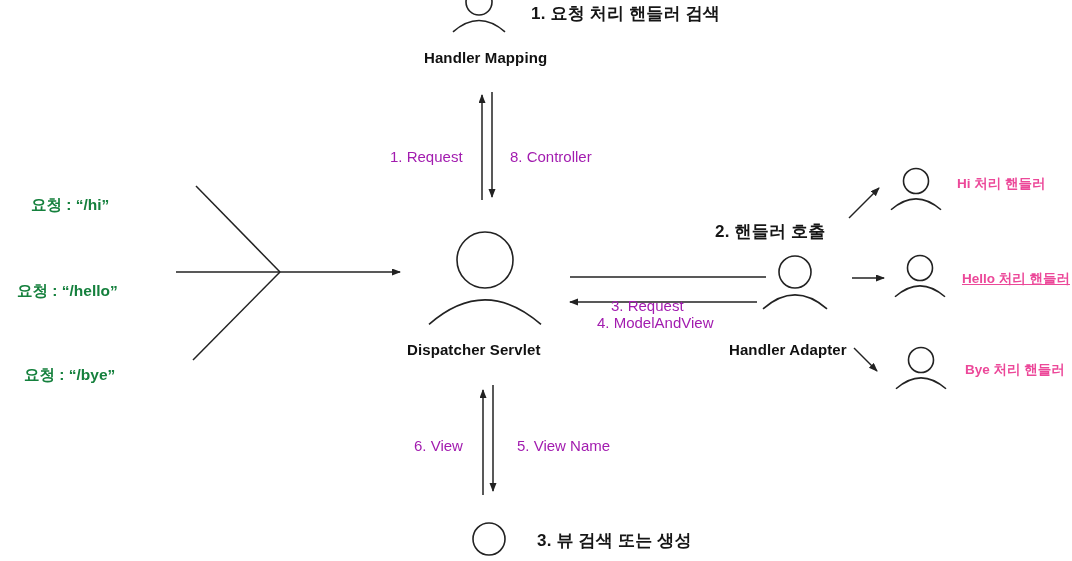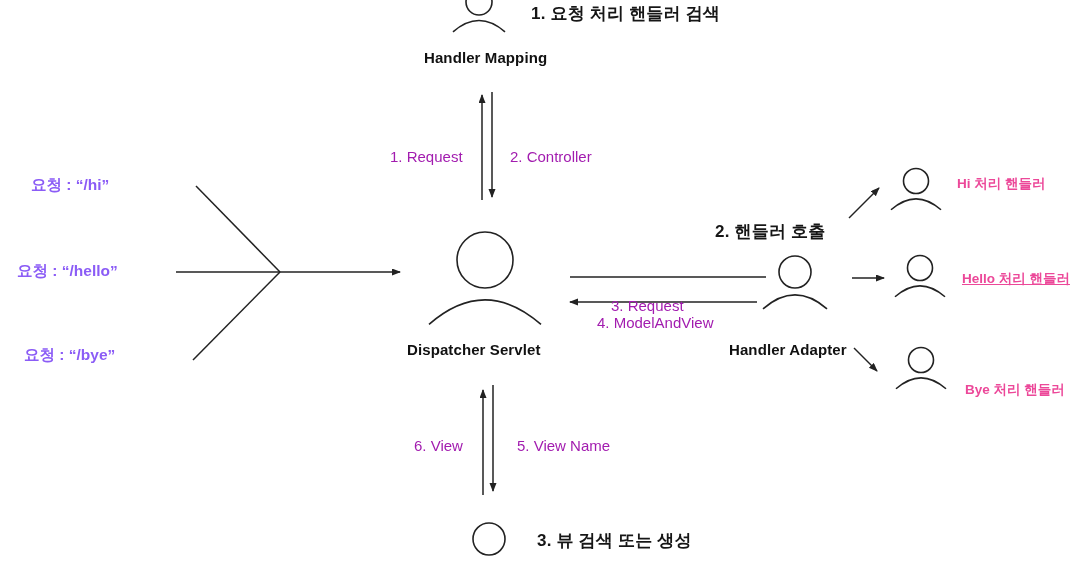--- a/index.html
+++ b/index.html
@@ -8,21 +8,21 @@
     width:1072px;height:561px;
     background:#ffffff;
     overflow:hidden;
     font-family:"Liberation Sans","DejaVu Sans",sans-serif;
   }
   .canvas svg{position:absolute;left:0;top:0;}
   .lbl{position:absolute;white-space:nowrap;line-height:1.15;}
   .kor{font-size:17px;font-weight:600;color:#161616;letter-spacing:0.2px;}
   .title{font-size:15px;font-weight:700;color:#111111;letter-spacing:0.1px;}
   .flow{font-size:15px;font-weight:400;color:#a21caf;}
-  .req{font-size:15.5px;font-weight:700;color:#8b5cf6;}
+  .req{font-size:15.5px;font-weight:700;color:#15803d;margin-top:20px;}
   .hnd{font-size:13.5px;font-weight:600;color:#ec4899;}
 </style>
 </head>
 <body>
 
 <div class="canvas">
 
   <svg width="1072" height="561" viewBox="0 0 1072 561">
     <defs>
       <marker id="arrow" markerUnits="userSpaceOnUse" markerWidth="12" markerHeight="10" refX="8" refY="3.5" orient="auto">
@@ -62,35 +62,35 @@
       <use href="#person" transform="translate(920,268) scale(12.5)"></use>
       <use href="#person" transform="translate(921,360) scale(12.5)"></use>
       <use href="#person" transform="translate(489,539) scale(16)"></use>
     </g>
   </svg>
 
   <div class="lbl kor" style="left:531px;top:4px;">1. 요청 처리 핸들러 검색</div>
   <div class="lbl title" style="left:424px;top:49px;">Handler Mapping</div>
 
   <div class="lbl flow" style="left:390px;top:148px;">1. Request</div>
-  <div class="lbl flow" style="left:510px;top:148px;">2. Controller</div>
+  <div class="lbl flow" style="left:510px;top:148px;">8. Controller</div>
 
   <div class="lbl req" style="left:31px;top:176px;">요청 : “/hi”</div>
   <div class="lbl req" style="left:17px;top:262px;">요청 : “/hello”</div>
   <div class="lbl req" style="left:24px;top:346px;">요청 : “/bye”</div>
 
   <div class="lbl title" style="left:407px;top:341px;">Dispatcher Servlet</div>
 
   <div class="lbl flow" style="left:611px;top:249px;margin-top:48px;">3. Request</div>
   <div class="lbl flow" style="left:597px;top:314px;">4. ModelAndView</div>
   <div class="lbl kor" style="left:715px;top:222px;">2. 핸들러 호출</div>
   <div class="lbl title" style="left:729px;top:341px;">Handler Adapter</div>
 
   <div class="lbl hnd" style="left:957px;top:176px;">Hi 처리 핸들러</div>
   <div class="lbl hnd" style="left:962px;top:271px;text-decoration:underline;">Hello 처리 핸들러</div>
-  <div class="lbl hnd" style="left:965px;top:382px;">Bye 처리 핸들러</div>
+  <div class="lbl hnd" style="left:965px;top:362px;">Bye 처리 핸들러</div>
 
   <div class="lbl flow" style="left:414px;top:437px;">6. View</div>
   <div class="lbl flow" style="left:517px;top:437px;">5. View Name</div>
 
   <div class="lbl kor" style="left:537px;top:531px;">3. 뷰 검색 또는 생성</div>
 
 </div>
 
 </body></html>

